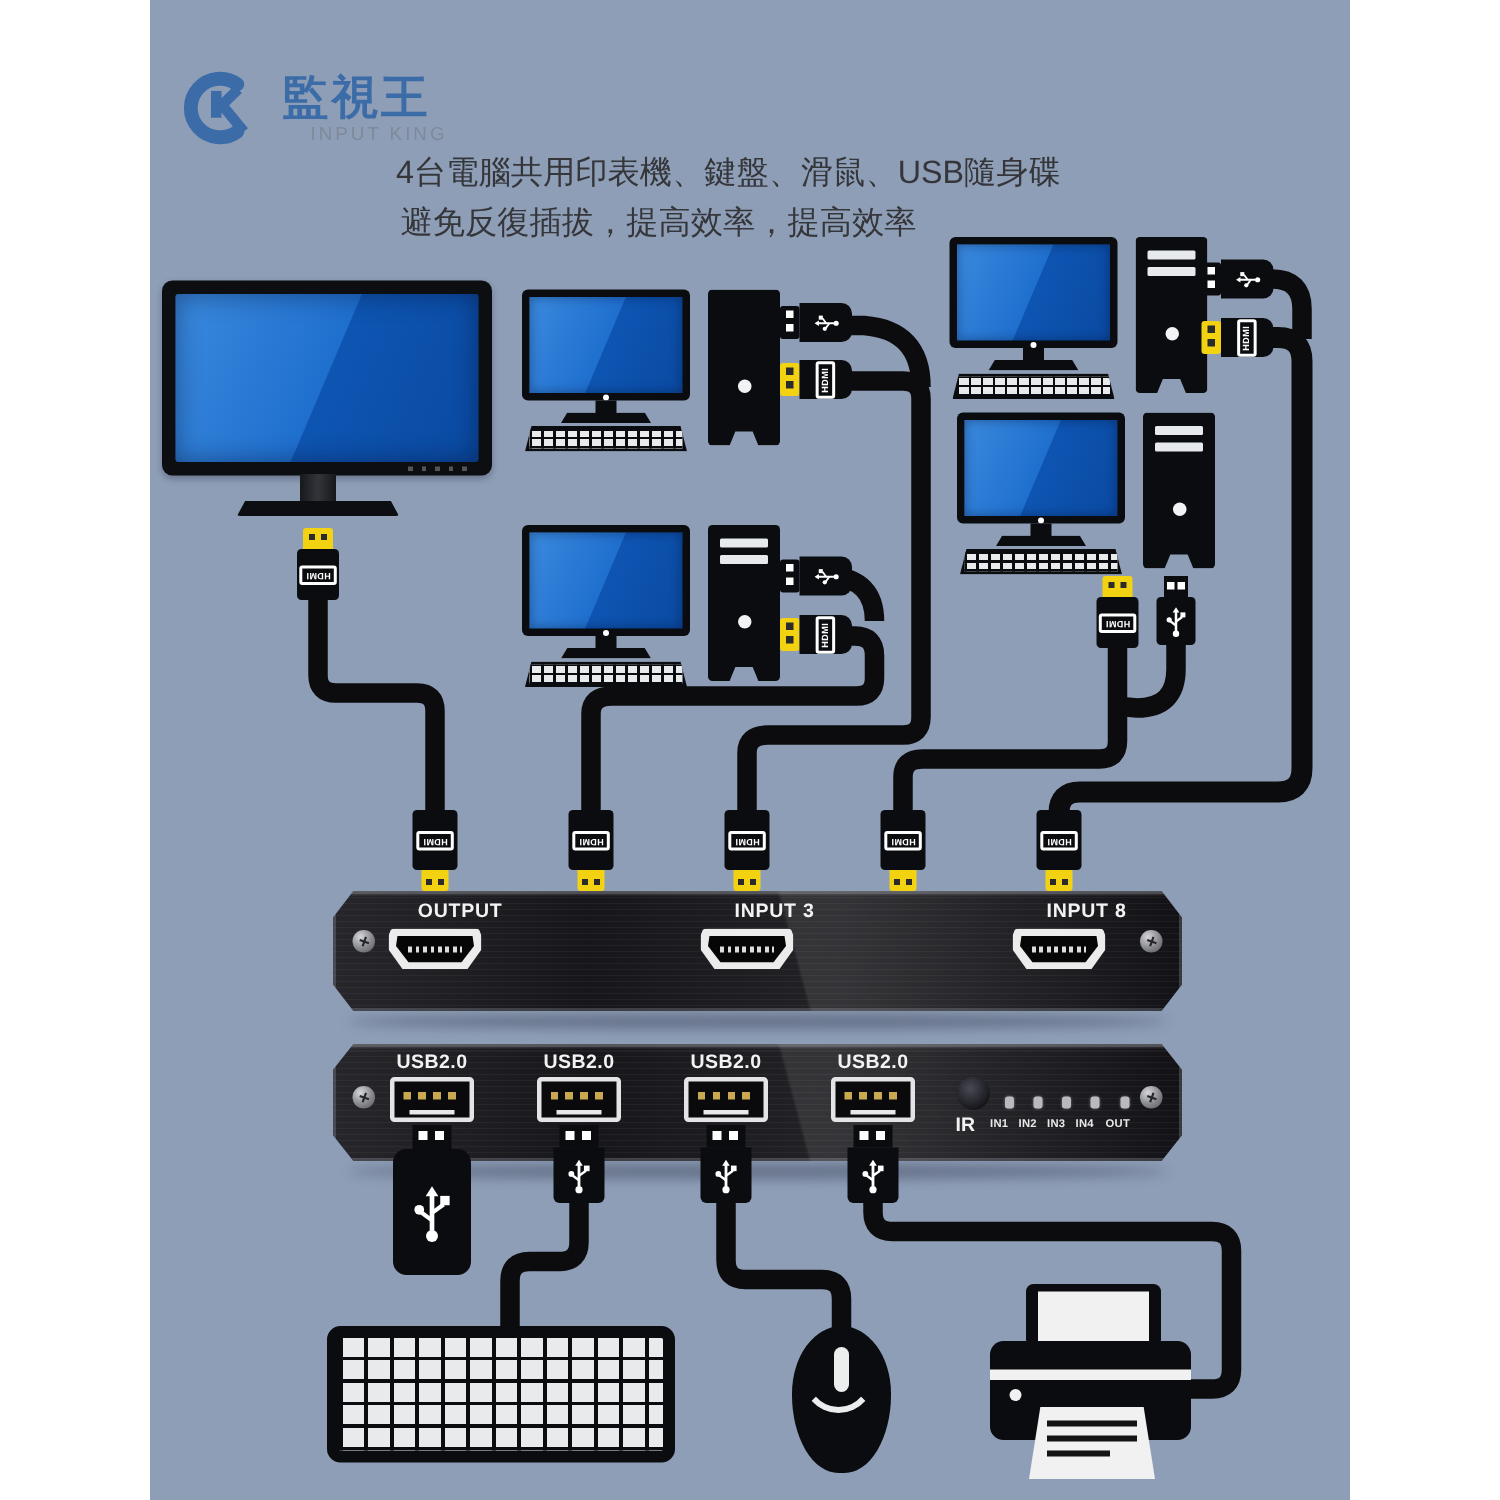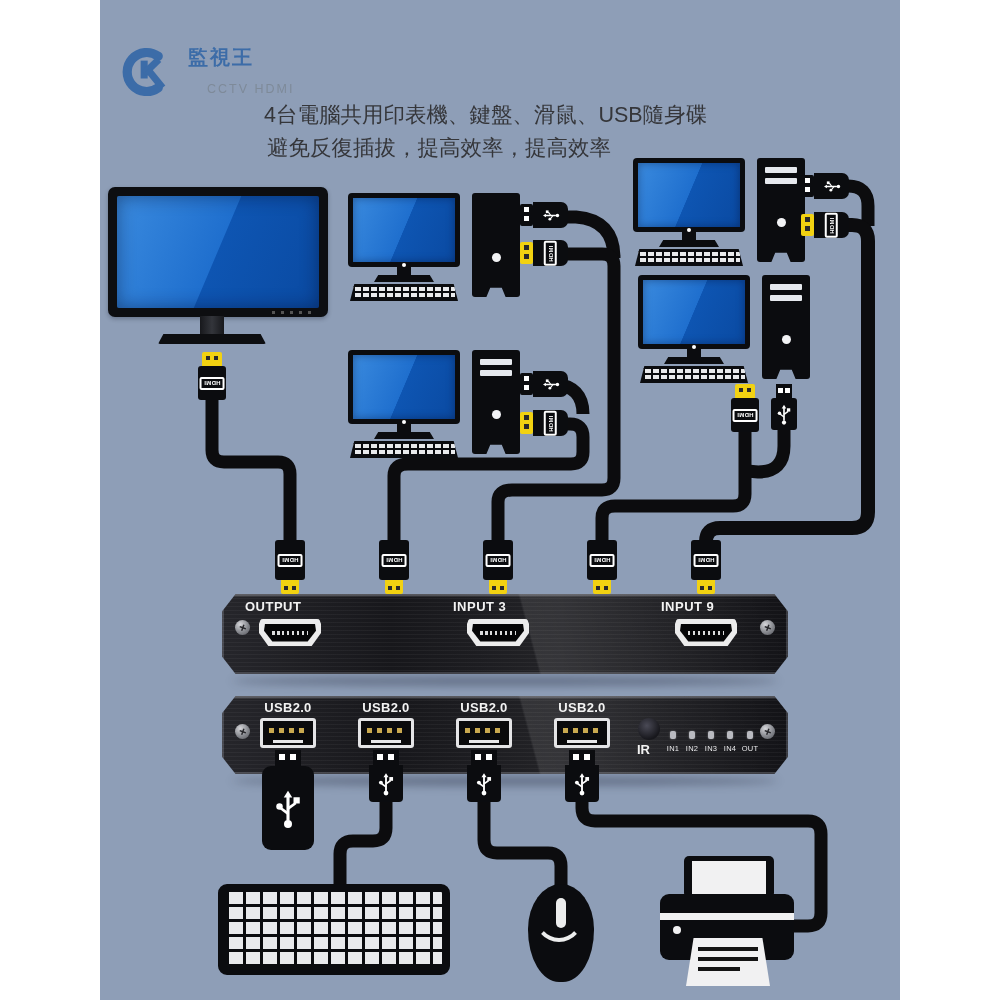--- a/index.html
+++ b/index.html
@@ -1,21 +1,21 @@
 <!DOCTYPE html>
 <html><head>
 <meta charset="utf-8">
 <style>
   html,body{margin:0;padding:0;background:#fff;font-family:"Liberation Sans",sans-serif;}
   .stage{position:relative;width:1000px;height:1000px;overflow:hidden;background:#fff;}
   .bg{position:absolute;left:100px;top:0;width:800px;height:1000px;background:#8e9eb7;}
   .abs{position:absolute;}
 
   
-  .brand-name{position:absolute;left:188px;top:44px;font-size:20px;font-weight:bold;color:#3c6ca8;letter-spacing:2px;}
+  .brand-name{position:absolute;left:188px;top:44px;font-size:31px;font-weight:bold;color:#3c6ca8;letter-spacing:2px;}
   .brand-tag{position:absolute;left:207px;top:82px;font-size:12.5px;color:#7e8a99;letter-spacing:2px;}
   .title{position:absolute;left:256px;top:24px;width:490px;font-size:51px;font-weight:bold;color:#2e2e31;white-space:nowrap;}
   .sub1{position:absolute;left:264px;top:100px;width:350px;font-size:21.5px;color:#35363a;text-align:center;white-space:nowrap;}
   .sub2{position:absolute;left:264px;top:133px;width:350px;font-size:21.5px;color:#35363a;text-align:center;white-space:nowrap;}
 
   
   .mon-big{position:absolute;left:108px;top:187px;width:220px;height:130px;background:#0d0e11;border-radius:7px;padding:9px;box-sizing:border-box;box-shadow:0 2px 4px rgba(20,25,40,.3);}
   .mon-big .scr{width:100%;height:100%;border-radius:2px;background:linear-gradient(113deg,#3a8ade 0%,#1f6fce 49.6%,#0e55b2 50%,#0a4aa2 100%);box-shadow:inset 0 0 18px rgba(5,10,40,.45);}
   .mon-big .dots{position:absolute;right:16px;bottom:3px;width:40px;height:3px;background:repeating-linear-gradient(90deg,#555 0 3px,transparent 3px 9px);}
   .neck-big{position:absolute;left:200px;top:316px;width:24px;height:19px;background:linear-gradient(90deg,#17181c,#33353b,#17181c);}
@@ -89,39 +89,39 @@
   .box{position:absolute;left:222px;width:566px;background:
       linear-gradient(75deg,rgba(255,255,255,0) 54%,rgba(255,255,255,.09) 54.4%,rgba(255,255,255,.04) 78%,rgba(255,255,255,0) 100%),
       repeating-linear-gradient(180deg,rgba(255,255,255,.045) 0 1px,transparent 1px 4px),
       linear-gradient(90deg,#26262b,#17171b 30%,#232327 60%,#121216 100%);
     clip-path:polygon(2.4% 0,97.6% 0,100% 22%,100% 78%,97.6% 100%,2.4% 100%,0 78%,0 22%);
     box-shadow:inset 0 0 0 2px rgba(195,200,212,.22), inset 0 3px 0 rgba(255,255,255,.1);}
   .box1{top:594px;height:80px;}
   .box2{top:696px;height:78px;}
   .boxshadow{position:absolute;left:232px;width:546px;height:10px;background:rgba(25,32,52,.35);filter:blur(4px);border-radius:50%;}
 
-  .hport{position:absolute;top:5px;width:90px;text-align:left;}
+  .hport{position:absolute;top:5px;width:90px;text-align:right;}
   .hport-label{font-size:13px;font-weight:bold;color:#f2f2f2;letter-spacing:.5px;}
   .hport-shape{margin:5px auto 0;width:62px;height:27px;background:#ececec;border-radius:4px;clip-path:polygon(3% 0,97% 0,100% 18%,100% 52%,85% 100%,15% 100%,0 52%,0 18%);display:flex;align-items:center;justify-content:center;}
   .hport-in{width:52px;height:18px;background:#060607;clip-path:polygon(2% 0,98% 0,100% 40%,84% 100%,16% 100%,0 40%);display:flex;align-items:center;justify-content:center;}
   .hport-in i{display:block;width:36px;height:4px;background:repeating-linear-gradient(90deg,#dcdcdc 0 2.5px,transparent 2.5px 5px);}
 
   .uport{position:absolute;top:4px;width:80px;text-align:center;}
   .uport-label{font-size:13px;font-weight:bold;color:#f2f2f2;letter-spacing:.3px;}
   .uport-shape{margin:3px auto 0;width:56px;height:30px;background:#0a0a0c;border:3px solid #e4e4e6;border-radius:3px;box-sizing:border-box;position:relative;}
   .uport-shape .gp{position:absolute;left:50%;top:7px;width:38px;height:5px;margin-left:-19px;background:repeating-linear-gradient(90deg,#c9a94f 0 5px,transparent 5px 10px);}
   .uport-shape .tg{position:absolute;left:50%;bottom:2px;width:30px;height:3px;margin-left:-15px;background:#e8e8ea;}
 
   .screw{position:absolute;width:15px;height:15px;border-radius:50%;background:radial-gradient(circle at 35% 30%,#d6d6da,#85878d 55%,#55565c);display:flex;align-items:center;justify-content:center;color:#26262a;font-size:13px;font-weight:bold;}
   .screw span{transform:rotate(20deg);line-height:0;}
 
   .ir{position:absolute;width:22px;height:22px;border-radius:50%;background:radial-gradient(circle at 40% 35%,#4a4a56,#17171c 70%);}
   .ir-label{position:absolute;font-size:13px;font-weight:bold;color:#f2f2f2;}
   .led{position:absolute;width:6px;height:8px;border-radius:2px;background:#b9bac0;box-shadow:0 0 2px rgba(255,255,255,.4);}
-  .led-label{position:absolute;width:26px;text-align:center;font-size:7.5px;font-weight:normal;color:#e8e8ea;letter-spacing:.2px;}
+  .led-label{position:absolute;width:26px;font-size:7.5px;font-weight:bold;color:#e8e8ea;letter-spacing:.2px;}
 
   
   .kb-big{position:absolute;left:218px;top:884px;width:232px;height:91px;background:#e9eaec;border:8px solid #0b0c0f;border-radius:9px;box-sizing:border-box;background-image:repeating-linear-gradient(90deg,#0b0c0f 0 2.6px,transparent 2.6px 17px),repeating-linear-gradient(0deg,#0b0c0f 0 2.6px,transparent 2.6px 15px);}
   .mouse{position:absolute;left:528px;top:884px;width:66px;height:98px;background:#0b0c0f;border-radius:33px 33px 31px 31px/45px 45px 52px 52px;}
   .mouse .wheel{position:absolute;left:50%;top:14px;width:10px;height:30px;margin-left:-5px;background:#eceded;border-radius:5px;}
   .mouse .seam{position:absolute;left:5px;top:0px;width:52px;height:58px;border:4px solid transparent;border-bottom-color:#eceded;border-radius:50%;box-sizing:border-box;}
   .printer{position:absolute;left:660px;top:856px;width:140px;height:132px;}
   .printer .trayback{position:absolute;left:24px;top:0;width:90px;height:42px;background:#0b0c0f;border-radius:5px;}
   .printer .paper-top{position:absolute;left:32px;top:5px;width:74px;height:34px;background:#f1f1f2;}
   .printer .bod{position:absolute;left:0;top:38px;width:134px;height:66px;background:#0b0c0f;border-radius:9px;}
@@ -153,21 +153,21 @@
     </defs>
   </svg>
 
   <svg class="abs" style="left:116px;top:46px" width="52" height="52" viewBox="0 0 48 48">
     <path d="M39 9.5 A 18 18 0 1 0 39 38.5" fill="none" stroke="#3c6ca8" stroke-width="8.5" stroke-linecap="round"></path>
     <path d="M26 13.5 L26 30" stroke="#3c6ca8" stroke-width="6.5" fill="none"></path>
     <path d="M26 25.5 L39.5 12.5" stroke="#3c6ca8" stroke-width="6.5" fill="none"></path>
     <path d="M29.5 22 L43 38.5" stroke="#3c6ca8" stroke-width="6.5" fill="none"></path>
   </svg>
   <div class="brand-name">監視王</div>
-  <div class="brand-tag">CCTV HDMI</div>
+  <div class="brand-tag">INPUT KING</div>
   <div class="sub1">4台電腦共用印表機、鍵盤、滑鼠、USB隨身碟</div>
   <div class="sub2">避免反復插拔，提高效率，提高效率</div>
 
   <svg class="abs" style="left:0;top:0" width="1000" height="1000">
     <g stroke="#0c0c0e" stroke-width="13" fill="none">
 
       <path d="M 212 386 L 212 450 Q 212 462 224 462 L 278 462 Q 290 462 290 474 L 290 546"></path>
 
       <path d="M 556 217 L 576 217 Q 614 220 614 258"></path>
       <path d="M 558 254 L 602 254 Q 614 254 614 266 L 614 478 Q 614 490 602 490 L 512 490 Q 498 490 498 502 L 498 546"></path>
@@ -407,21 +407,21 @@
     </div>
     <div class="hport" style="left:231px">
       <div class="hport-label">INPUT 3</div>
       <div class="hport-shape">
           <div class="hport-in">
             <i></i>
           </div>
         </div>
     </div>
     <div class="hport" style="left:439px">
-      <div class="hport-label">INPUT 9</div>
+      <div class="hport-label">INPUT 8</div>
       <div class="hport-shape">
           <div class="hport-in">
             <i></i>
           </div>
         </div>
     </div>
     <div class="screw" style="left:13px;top:26px">
         <span>+</span>
       </div>
     <div class="screw" style="left:538px;top:26px">

